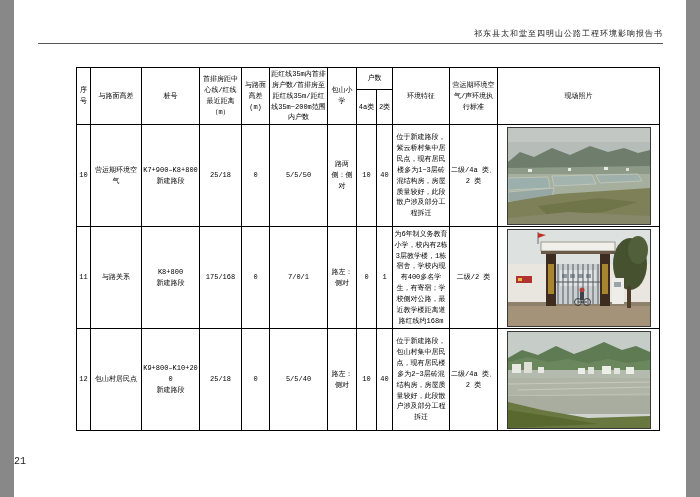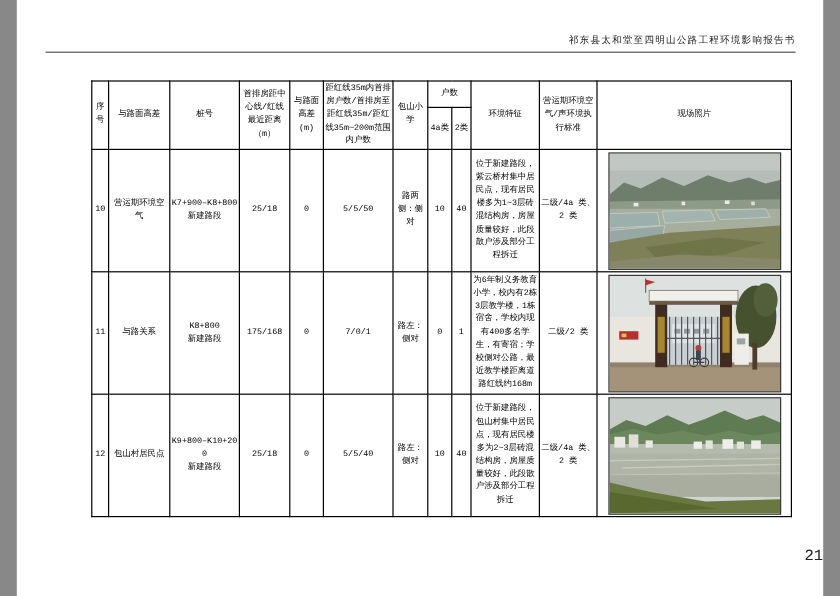--- a/index.html
+++ b/index.html
@@ -55,22 +55,22 @@
     margin:0 auto;
     border:1px solid #3a3a3a;
     background:#cfd4d0;
     overflow:hidden;
     line-height:0;
   }
   .photo svg{display:block;}
   .page-number{
     position:absolute;
     top:456px;left:0;right:0;
-    text-align:right;
-    font-size:13px;
+    text-align:left;
+    font-size:10px;
     color:#222;
   }
 </style>
 </head>
 <body>
 
 <div class="page">
 
   <div class="doc-header">
     <div class="doc-header-title">祁东县太和堂至四明山公路工程环境影响报告书</div>

